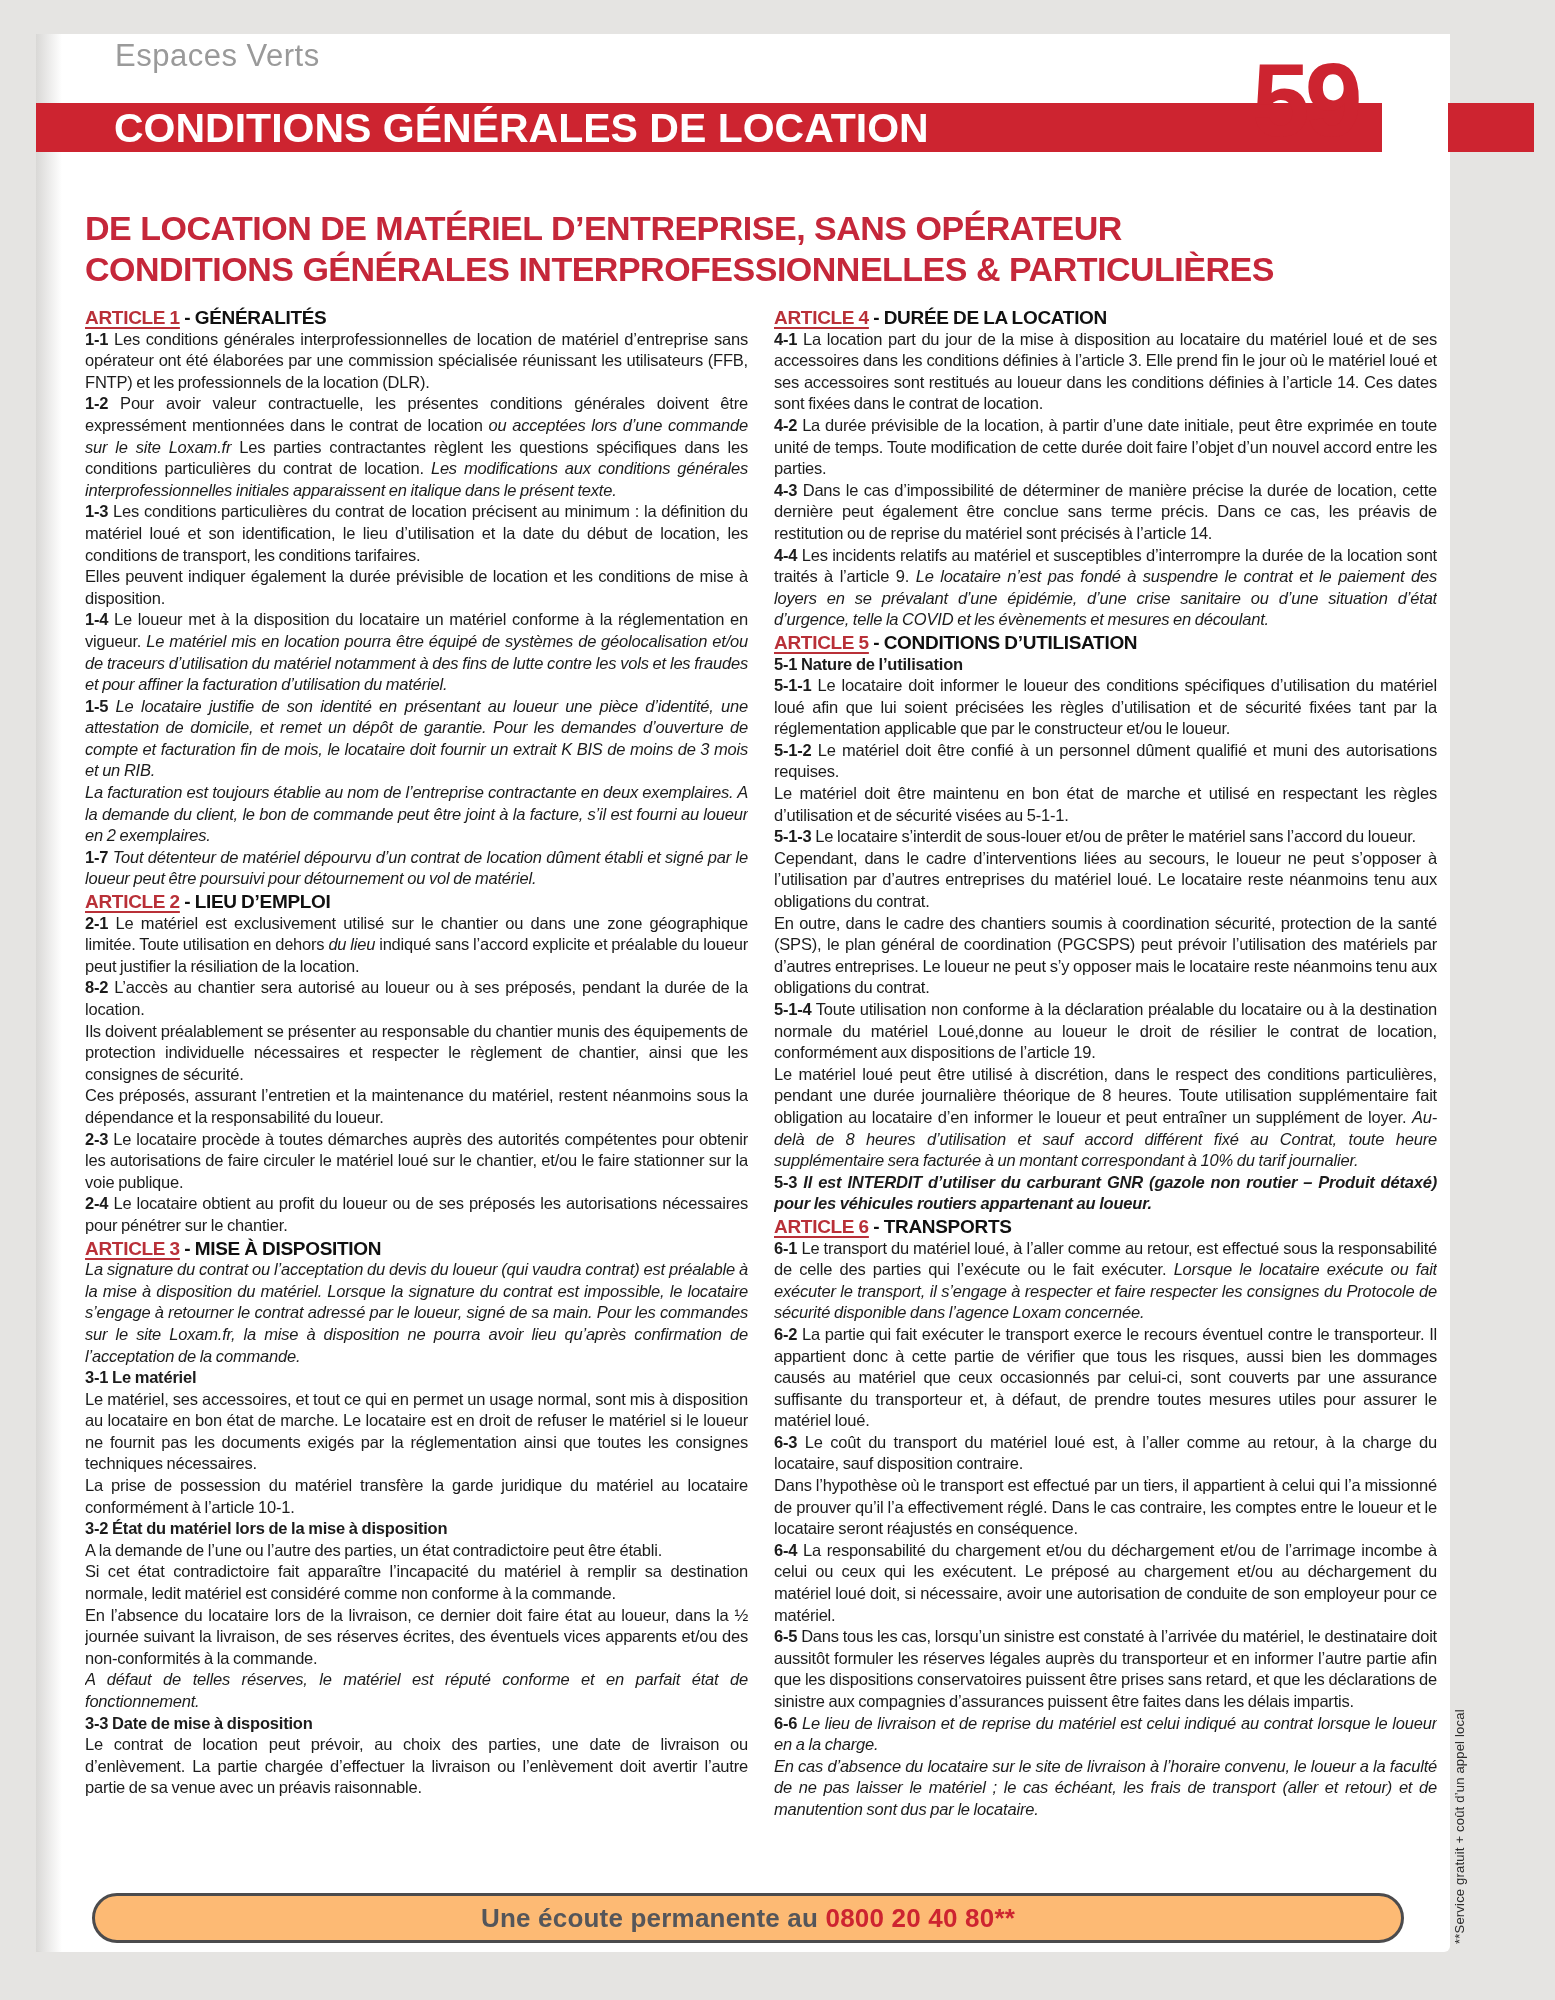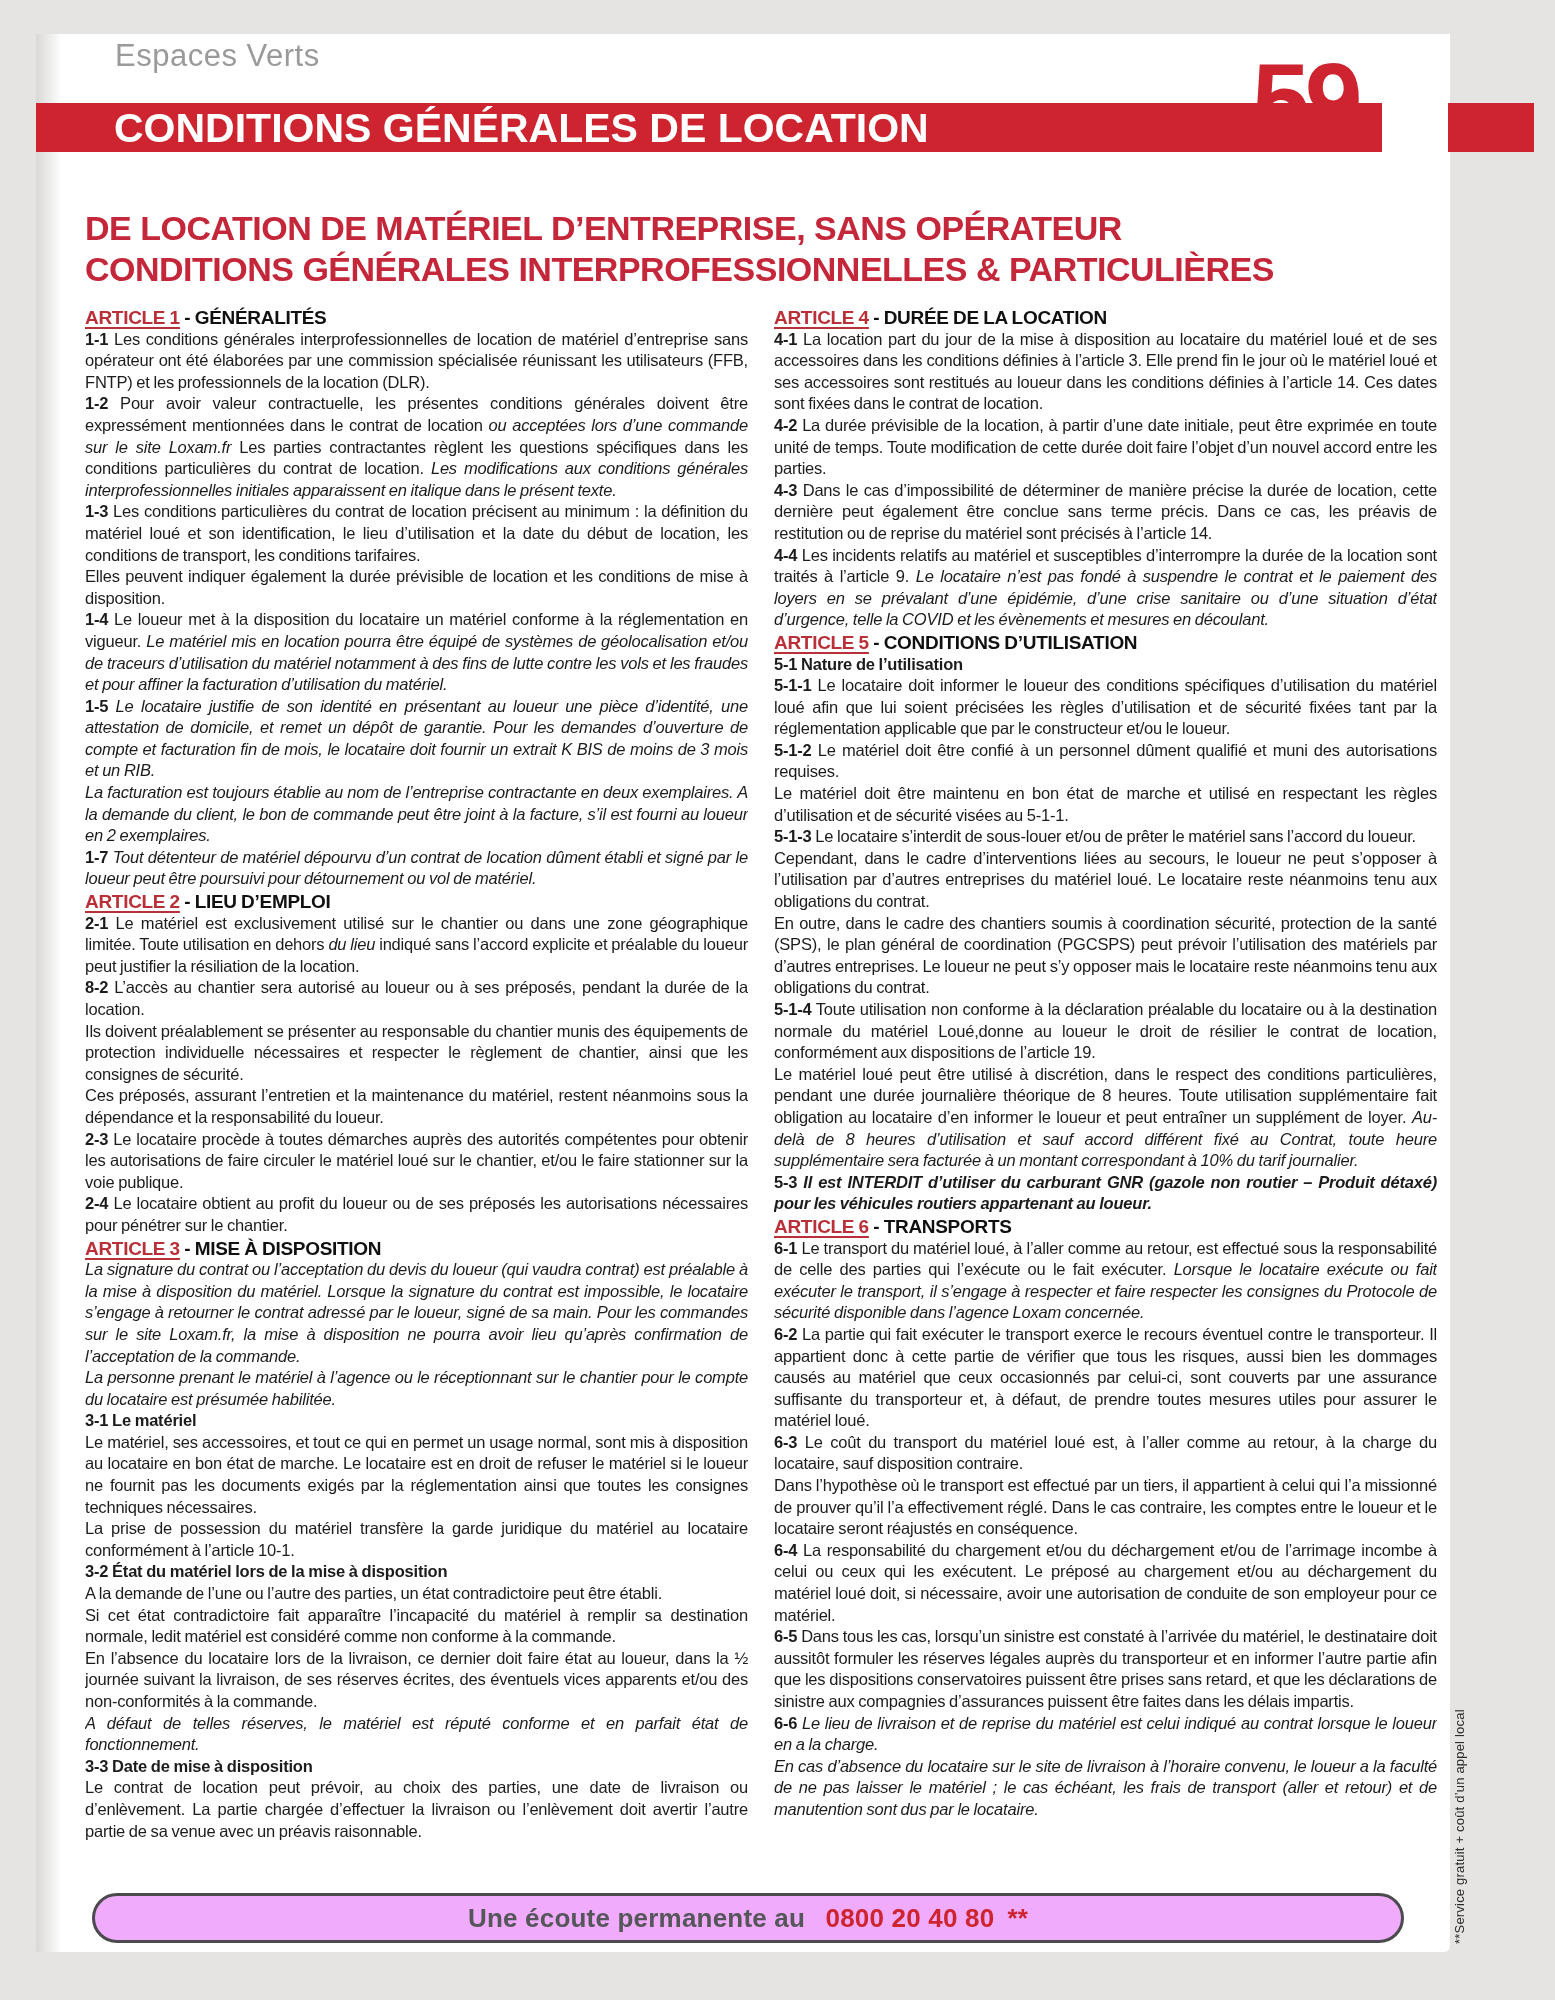--- a/index.html
+++ b/index.html
@@ -55,23 +55,23 @@
     text-underline-offset:3px;text-decoration-thickness:2px;
   }
   .subhead{font-weight:bold;text-align:left;}
   .para{margin:0;}
   .run-n{font-weight:normal;font-style:normal;}
   .run-b{font-weight:bold;}
   .run-i{font-style:italic;}
   .run-bi{font-weight:bold;font-style:italic;}
   .footer-pill{
     position:absolute;left:92px;top:1893px;width:1312px;height:50px;
-    border:3px solid #4b4b4d;border-radius:27px;background:#f0abfc;
+    border:3px solid #4b4b4d;border-radius:27px;background:#fdba74;
     box-sizing:border-box;display:flex;align-items:center;justify-content:center;
-    font-size:26px;font-weight:bold;color:#55565a;letter-spacing:0.2px;white-space:pre;gap:13px;
+    font-size:26px;font-weight:bold;color:#55565a;letter-spacing:0.2px;white-space:pre;
   }
   .footer-phone{color:#cd2430;}
   .side-note{
     position:absolute;left:1452px;top:1662px;height:282px;
     writing-mode:vertical-rl;transform:rotate(180deg);
     font-size:13px;color:#2b2b2b;letter-spacing:0.2px;white-space:nowrap;
   }
 </style>
 </head>
 <body>
@@ -105,21 +105,20 @@
       <p class="para"><span class="run-b">1-7</span><span class="run-i"> Tout détenteur de matériel dépourvu d’un contrat de location dûment établi et signé par le loueur peut être poursuivi pour détournement ou vol de matériel.</span></p>
       <div class="article-head"><span class="article-num">ARTICLE 2</span><span> - LIEU D’EMPLOI</span></div>
       <p class="para"><span class="run-b">2-1</span><span class="run-n"> Le matériel est exclusivement utilisé sur le chantier ou dans une zone géographique limitée. Toute utilisation en dehors </span><span class="run-i">du lieu</span><span class="run-n"> indiqué sans l’accord explicite et préalable du loueur peut justifier la résiliation de la location.</span></p>
       <p class="para"><span class="run-b">8-2</span><span class="run-n"> L’accès au chantier sera autorisé au loueur ou à ses préposés, pendant la durée de la location.</span></p>
       <p class="para"><span class="run-n">Ils doivent préalablement se présenter au responsable du chantier munis des équipements de protection individuelle nécessaires et respecter le règlement de chantier, ainsi que les consignes de sécurité.</span></p>
       <p class="para"><span class="run-n">Ces préposés, assurant l’entretien et la maintenance du matériel, restent néanmoins sous la dépendance et la responsabilité du loueur.</span></p>
       <p class="para"><span class="run-b">2-3</span><span class="run-n"> Le locataire procède à toutes démarches auprès des autorités compétentes pour obtenir les autorisations de faire circuler le matériel loué sur le chantier, et/ou le faire stationner sur la voie publique.</span></p>
       <p class="para"><span class="run-b">2-4</span><span class="run-n"> Le locataire obtient au profit du loueur ou de ses préposés les autorisations nécessaires pour pénétrer sur le chantier.</span></p>
       <div class="article-head"><span class="article-num">ARTICLE 3</span><span> - MISE À DISPOSITION</span></div>
       <p class="para"><span class="run-i">La signature du contrat ou l’acceptation du devis du loueur (qui vaudra contrat) est préalable à la mise à disposition du matériel. Lorsque la signature du contrat est impossible, le locataire s’engage à retourner le contrat adressé par le loueur, signé de sa main. Pour les commandes sur le site Loxam.fr, la mise à disposition ne pourra avoir lieu qu’après confirmation de l’acceptation de la commande.</span></p>
-      <p class="para"><span class="run-i">La personne prenant le matériel à l’agence ou le réceptionnant sur le chantier pour le compte du locataire est présumée habilitée.</span></p>
       <div class="subhead">3-1 Le matériel</div>
       <p class="para"><span class="run-n">Le matériel, ses accessoires, et tout ce qui en permet un usage normal, sont mis à disposition au locataire en bon état de marche. Le locataire est en droit de refuser le matériel si le loueur ne fournit pas les documents exigés par la réglementation ainsi que toutes les consignes techniques nécessaires.</span></p>
       <p class="para"><span class="run-n">La prise de possession du matériel transfère la garde juridique du matériel au locataire conformément à l’article 10-1.</span></p>
       <div class="subhead">3-2 État du matériel lors de la mise à disposition</div>
       <p class="para"><span class="run-n">A la demande de l’une ou l’autre des parties, un état contradictoire peut être établi.</span></p>
       <p class="para"><span class="run-n">Si cet état contradictoire fait apparaître l’incapacité du matériel à remplir sa destination normale, ledit matériel est considéré comme non conforme à la commande.</span></p>
       <p class="para"><span class="run-n">En l’absence du locataire lors de la livraison, ce dernier doit faire état au loueur, dans la ½ journée suivant la livraison, de ses réserves écrites, des éventuels vices apparents et/ou des non-conformités à la commande.</span></p>
       <p class="para"><span class="run-i">A défaut de telles réserves, le matériel est réputé conforme et en parfait état de fonctionnement.</span></p>
       <div class="subhead">3-3 Date de mise à disposition</div>
       <p class="para"><span class="run-n">Le contrat de location peut prévoir, au choix des parties, une date de livraison ou d’enlèvement. La partie chargée d’effectuer la livraison ou l’enlèvement doit avertir l’autre partie de sa venue avec un préavis raisonnable.</span></p>

